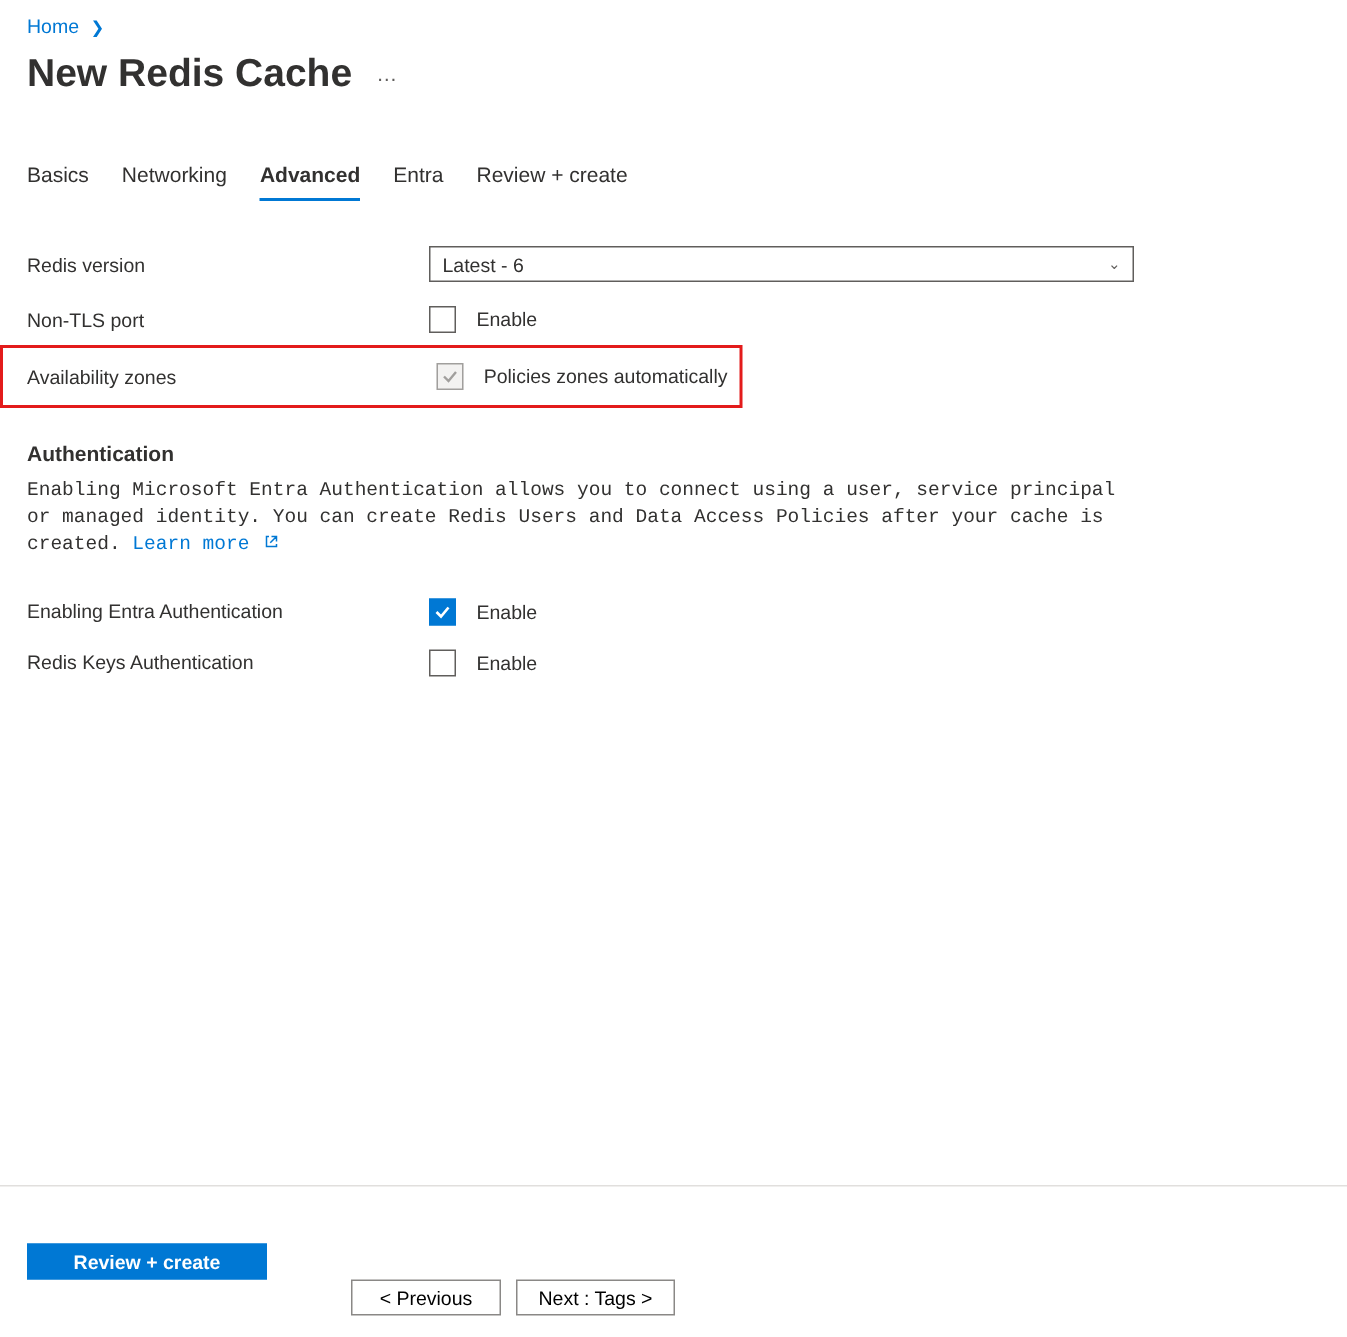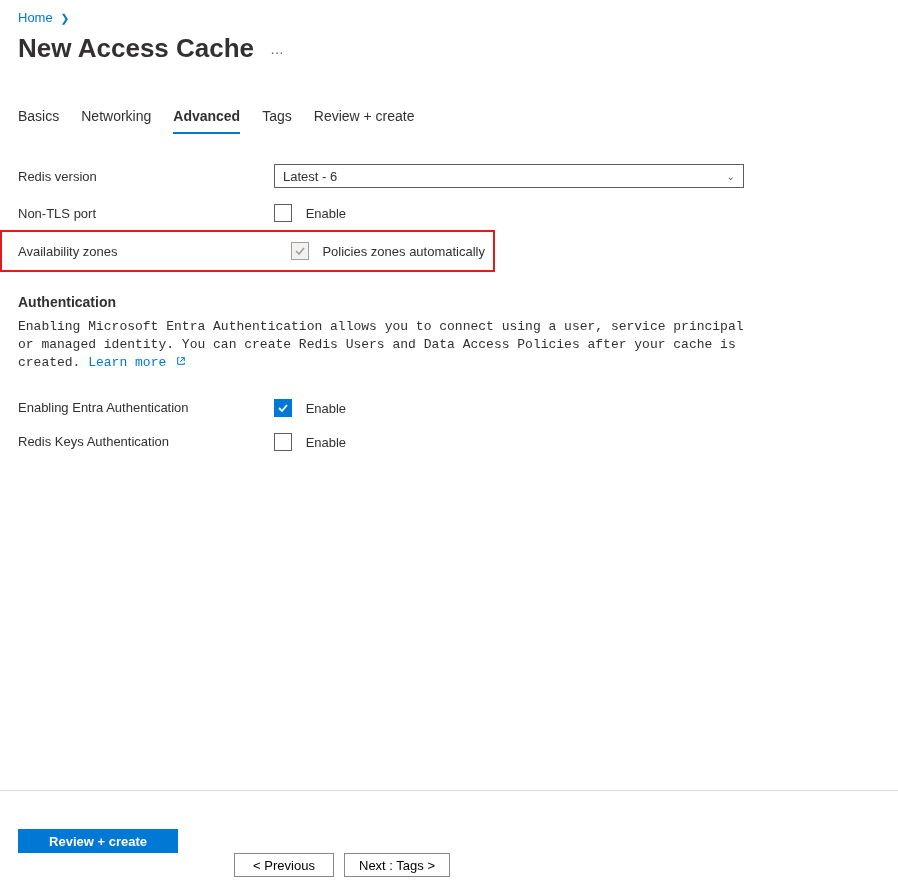--- a/index.html
+++ b/index.html
@@ -67,20 +67,21 @@
     align-items: center;
     padding: 8px 0;
   }
   .form-label {
     width: 256px;
     color: #323130;
     font-size: 13px;
   }
   .form-control {
     flex: 0 0 auto;
+    margin-left: 12px;
   }
   .select {
     width: 470px;
     height: 24px;
     border: 1px solid #605e5c;
     background: #fff;
     padding: 2px 8px;
     font-size: 13px;
     color: #323130;
     cursor: pointer;
@@ -189,31 +190,31 @@
 </style>
 </head>
 <body>
 
 <div class="breadcrumb">
   <a href="#">Home</a>
   <span class="chev">❯</span>
 </div>
 
 <div class="title-row">
-  <h1 class="page-title">New Access Cache</h1>
+  <h1 class="page-title">New Redis Cache</h1>
   <span class="title-ellipsis">…</span>
 </div>
 
 <div class="main">
 
   <div class="tabs">
     <div class="tab">Basics</div>
     <div class="tab">Networking</div>
     <div class="tab active">Advanced</div>
-    <div class="tab">Tags</div>
+    <div class="tab">Entra</div>
     <div class="tab">Review + create</div>
   </div>
 
   <div class="form-row">
     <div class="form-label">Redis version</div>
     <div class="form-control">
       <div class="select">
         <span>Latest - 6</span>
         <span class="chevdn">⌄</span>
       </div>

